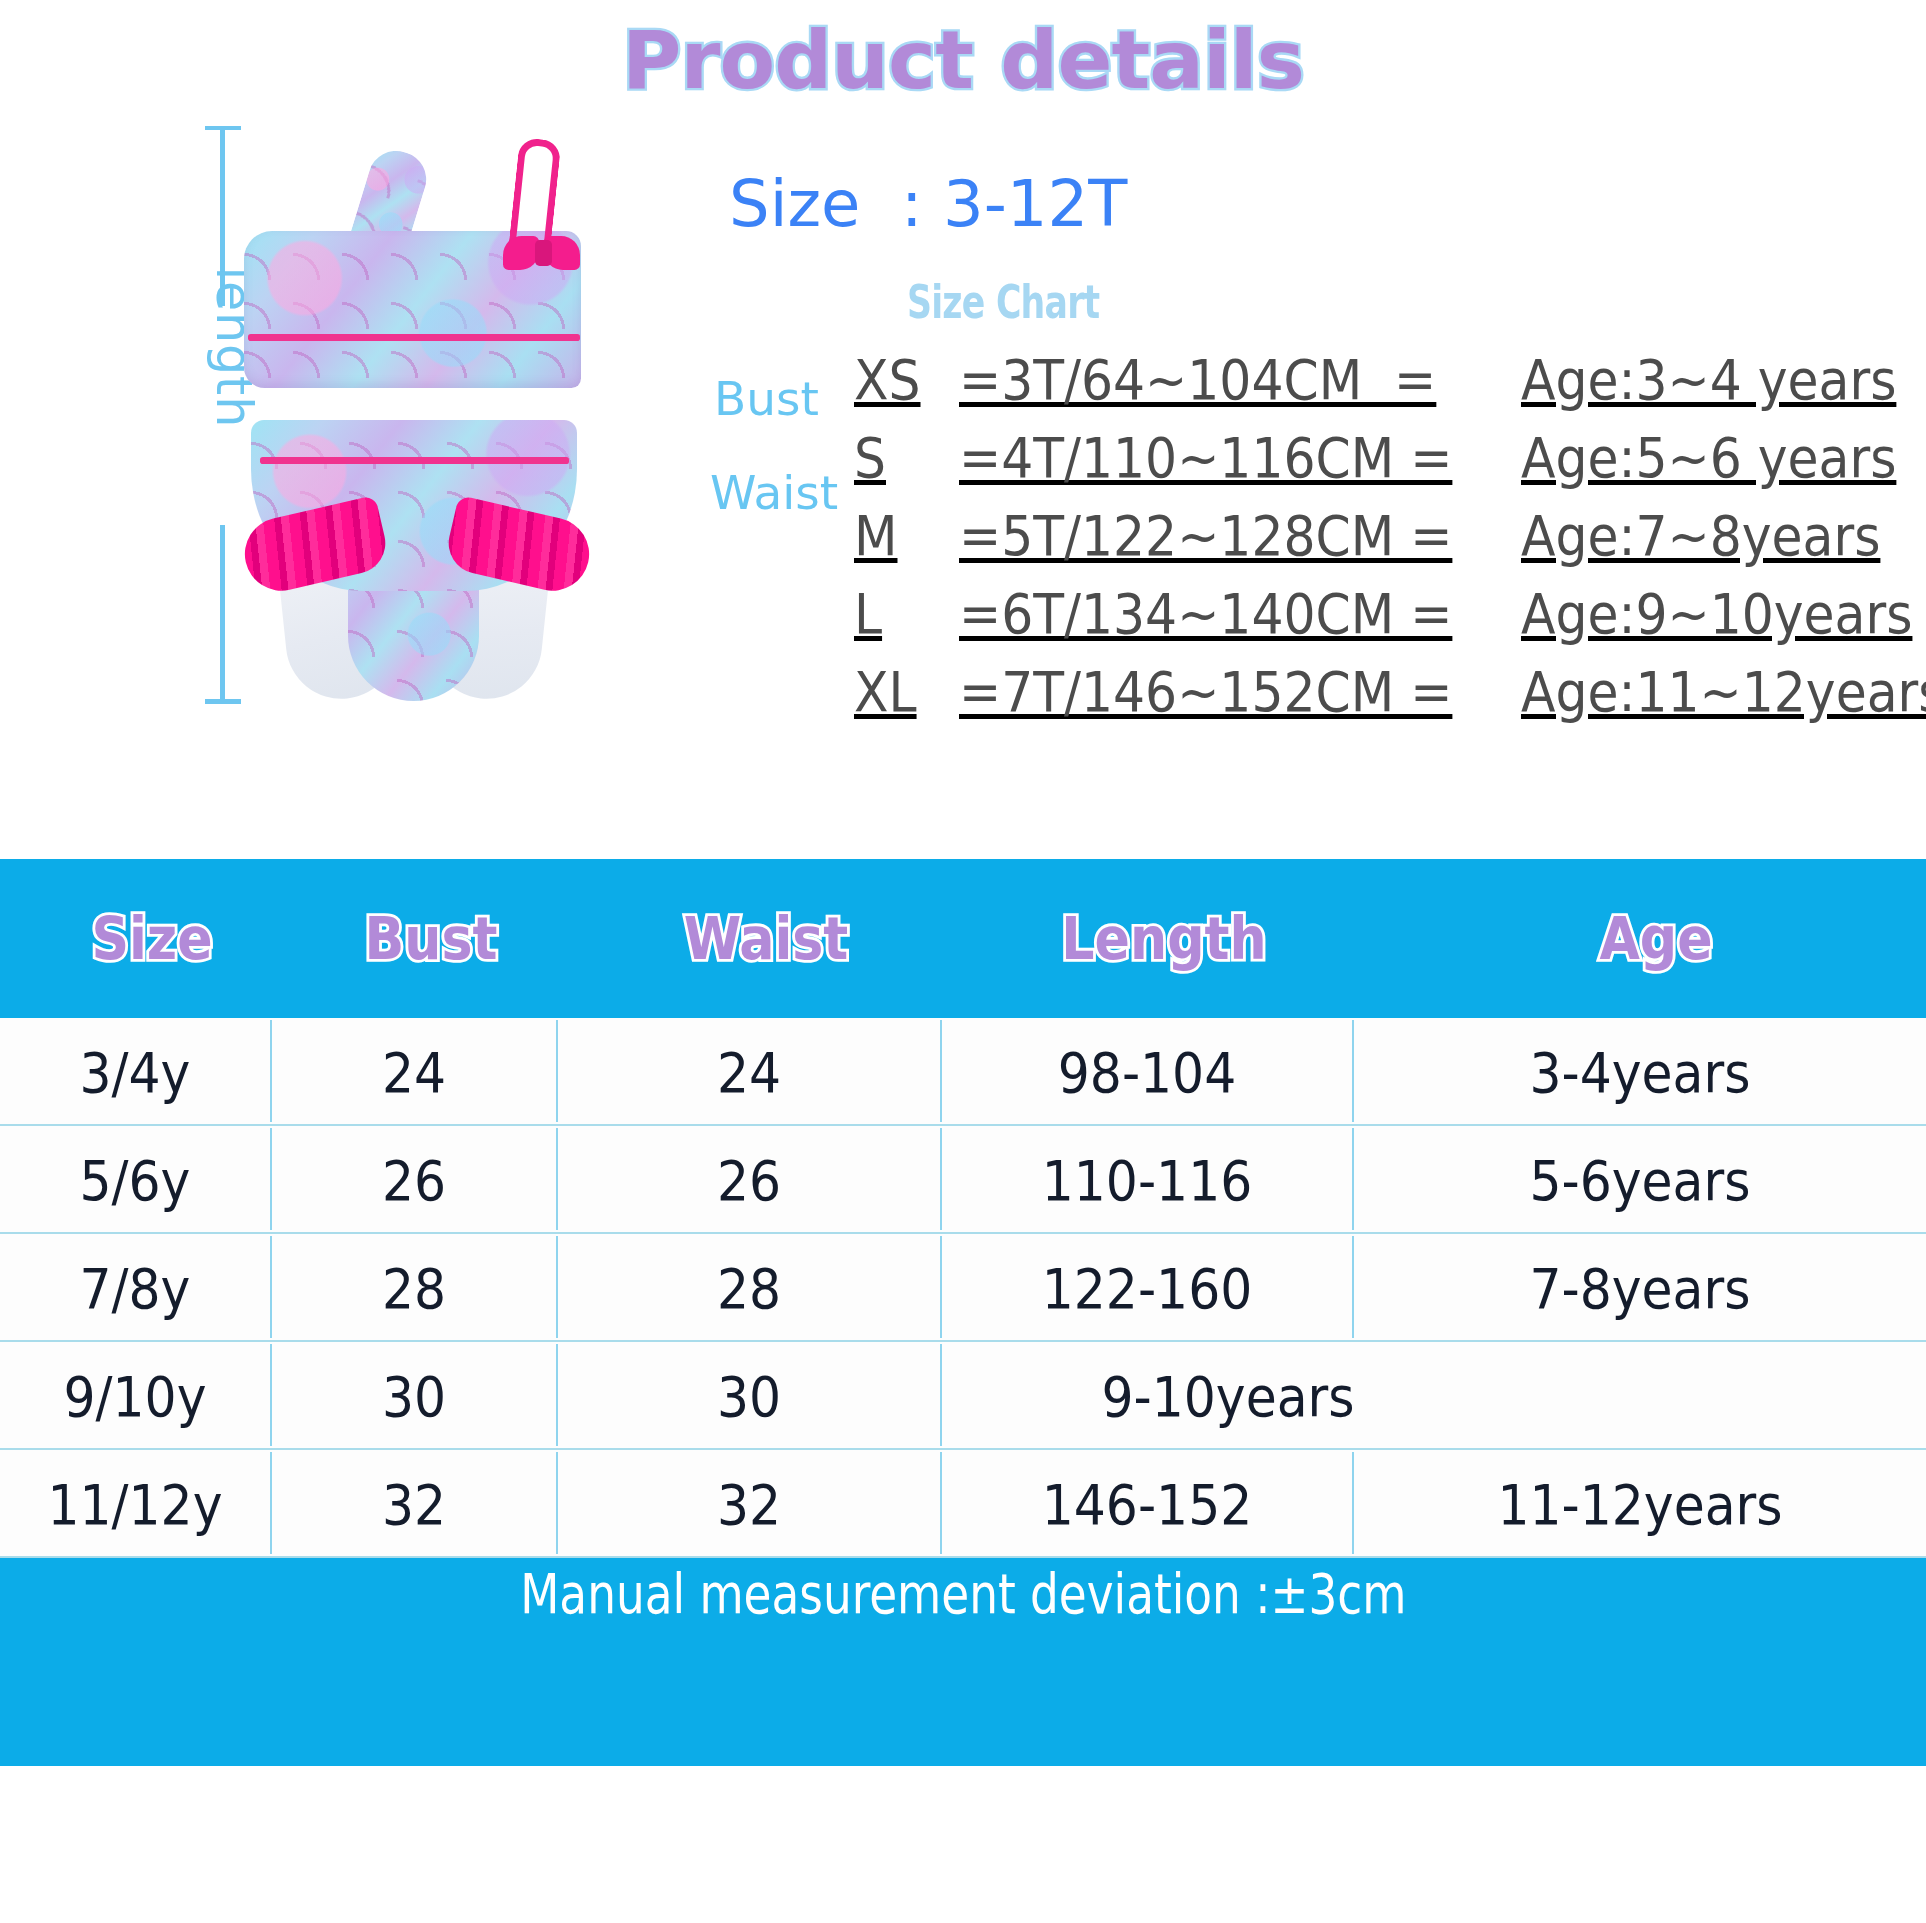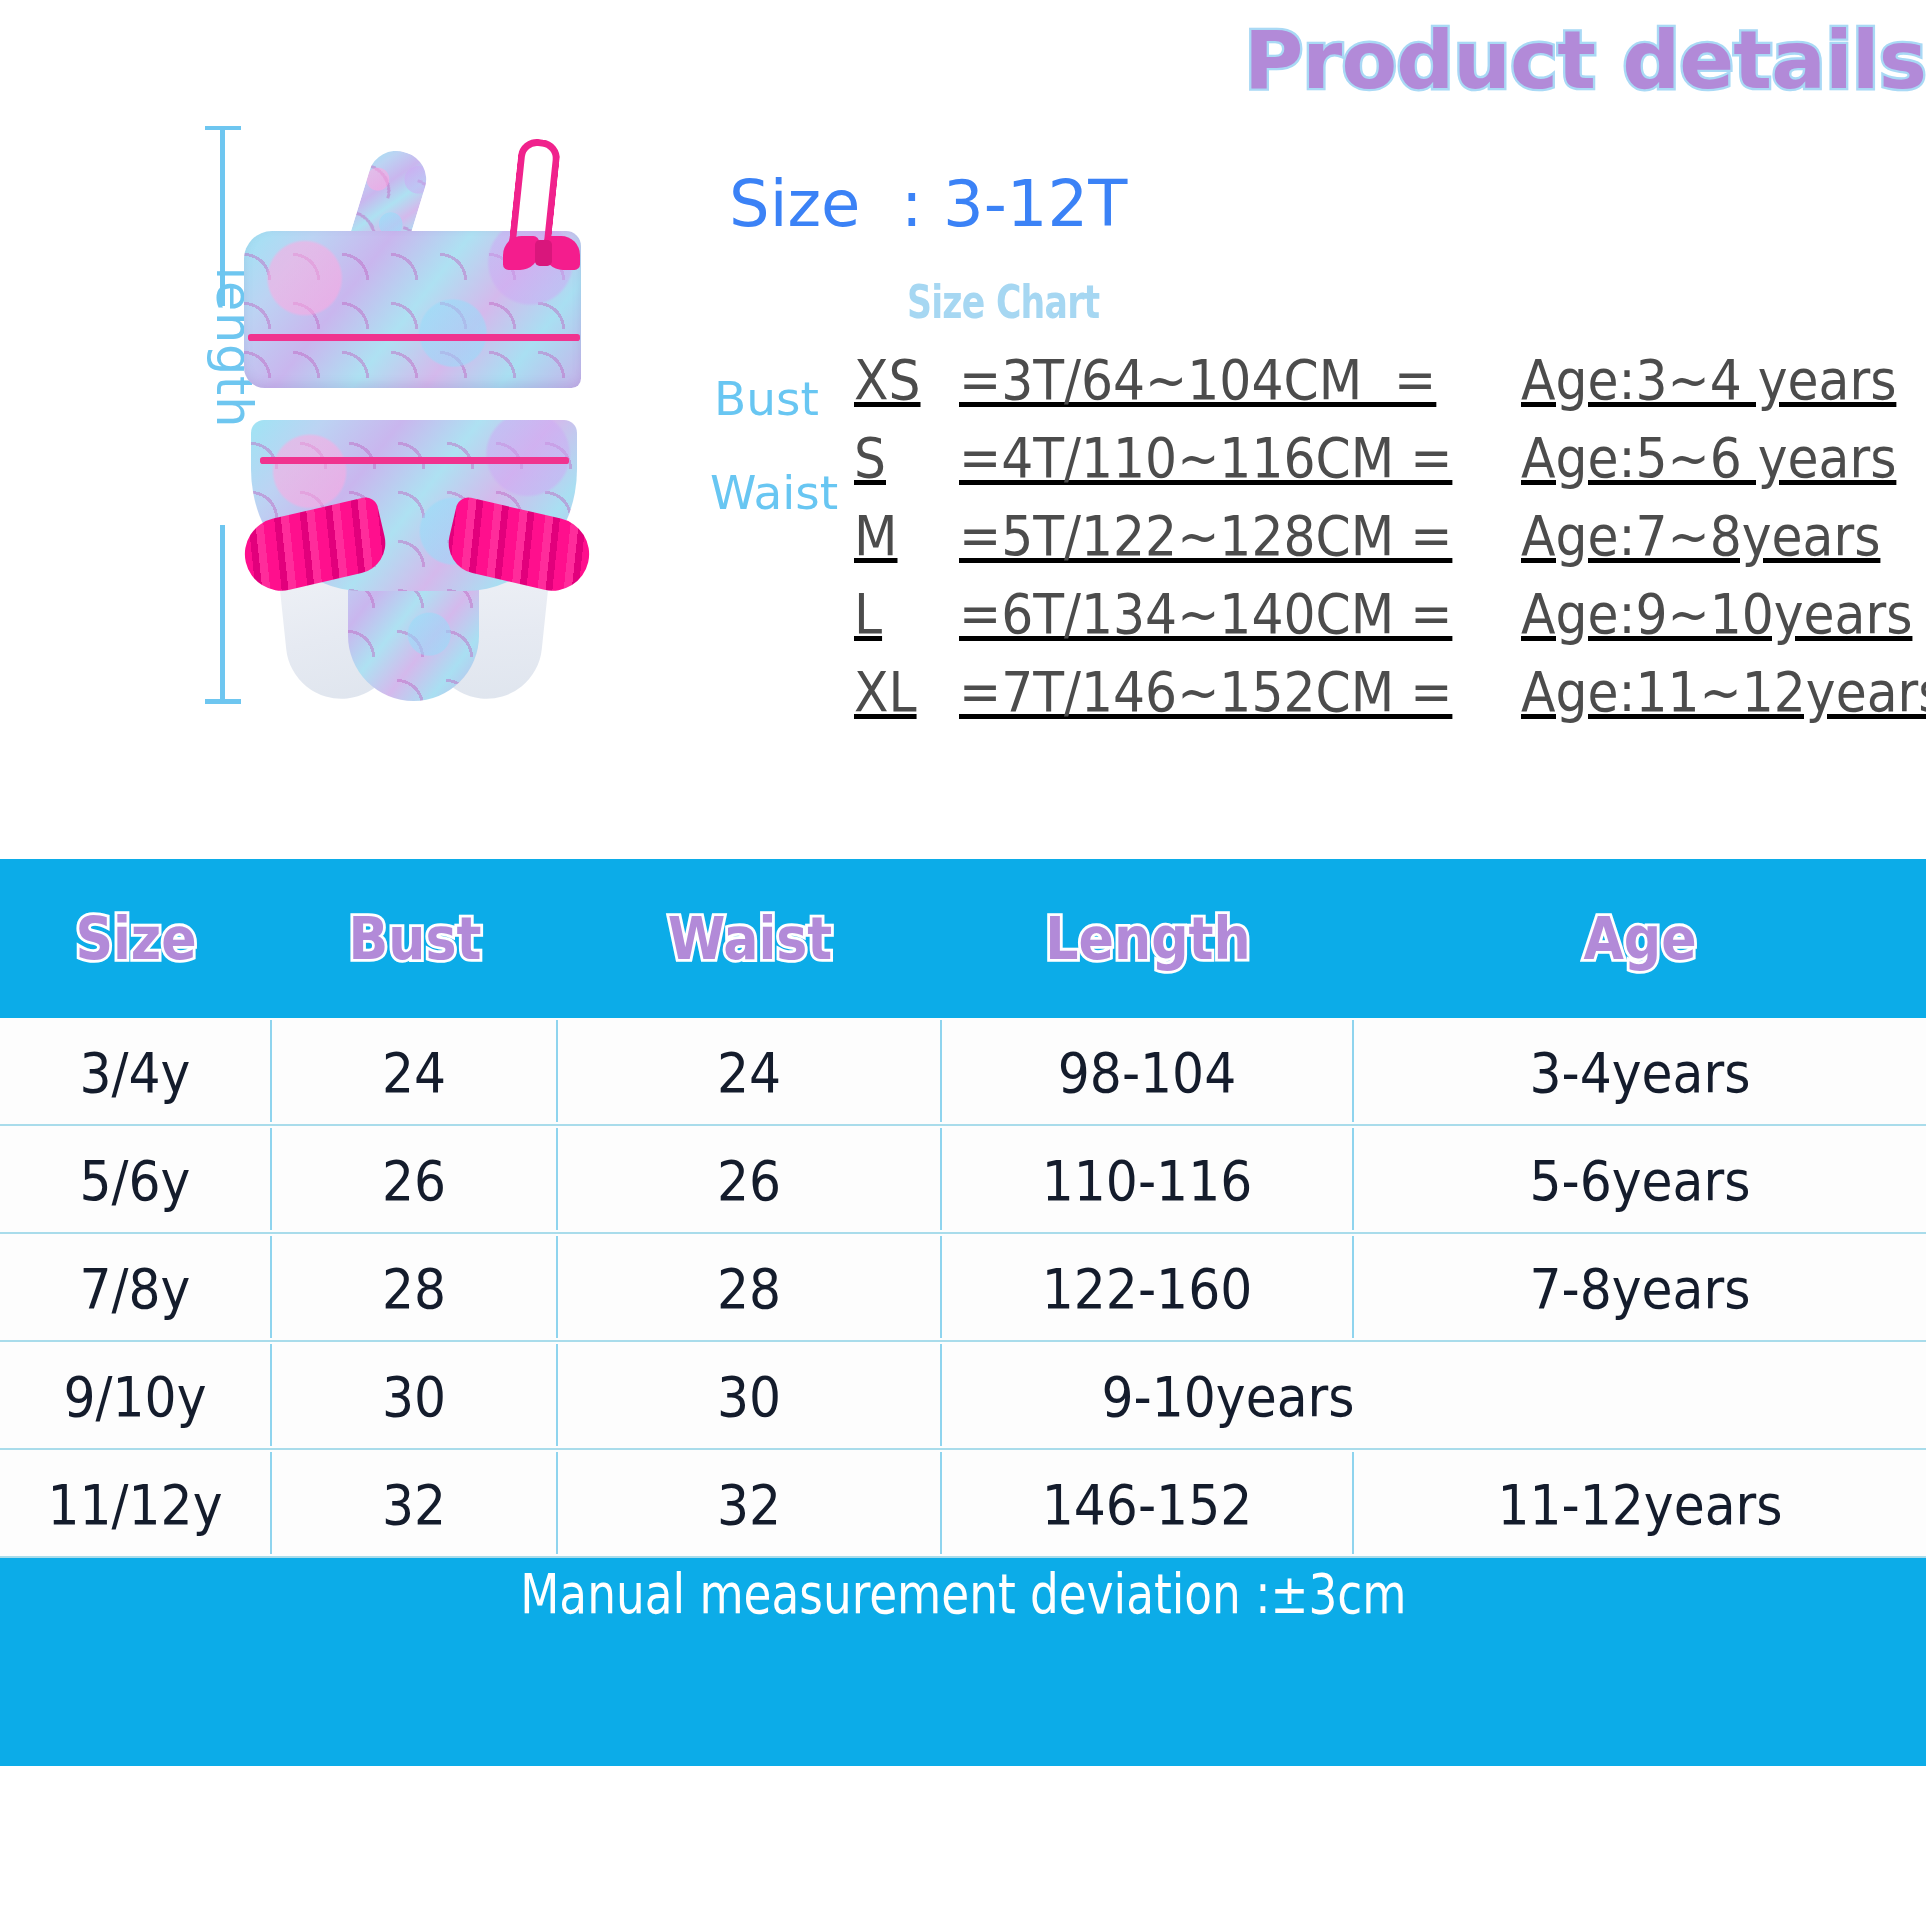--- a/index.html
+++ b/index.html
@@ -14,21 +14,21 @@
     font-family: "Liberation Sans", sans-serif;
     overflow: hidden;
   }
 
   
   #product-title {
     position: absolute;
     top: 13px;
     left: 0;
     width: 1926px;
-    text-align: right;
+    text-align: center;
     font-size: 81px;
     font-weight: bold;
     color: #b28ad8;
     letter-spacing: -0.9px;
     -webkit-text-stroke: 4.7px #a9d9f5;
     paint-order: stroke fill;
     font-family: "DejaVu Sans", sans-serif;
   }
 
   
@@ -227,20 +227,21 @@
     position: absolute;
     left: 0;
     top: 859px;
     width: 1926px;
   }
   #table-head {
     background: #0cace8;
     height: 159px;
     display: flex;
     align-items: center;
+    padding-left: 16px;
   }
   .th {
     text-align: center;
     font-size: 58px;
     font-weight: bold;
     color: #b28ad8;
     font-family: "DejaVu Sans Condensed", "DejaVu Sans", sans-serif;
     -webkit-text-stroke: 5.6px #ffffff;
     paint-order: stroke fill;
   }

